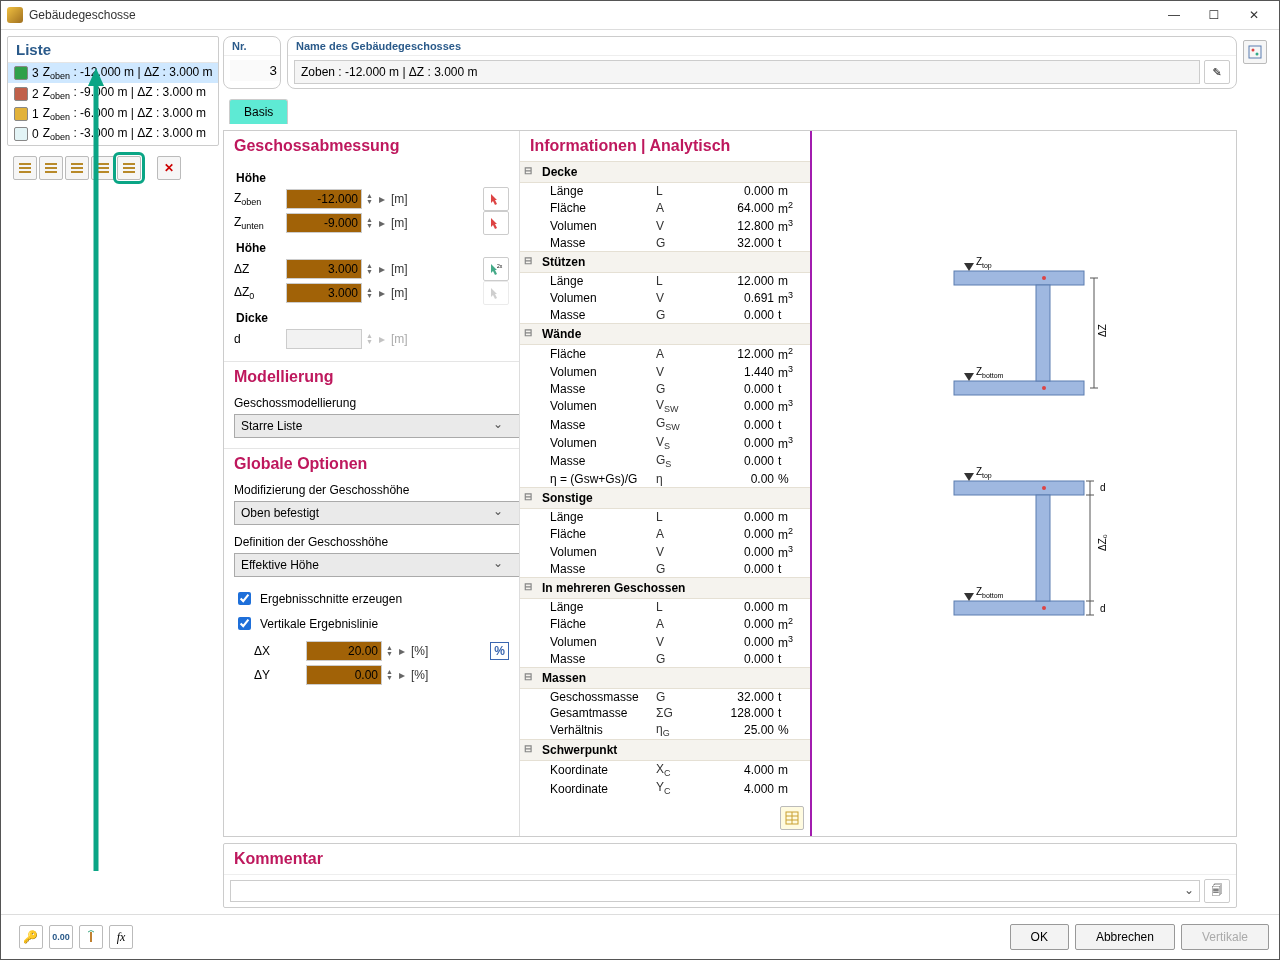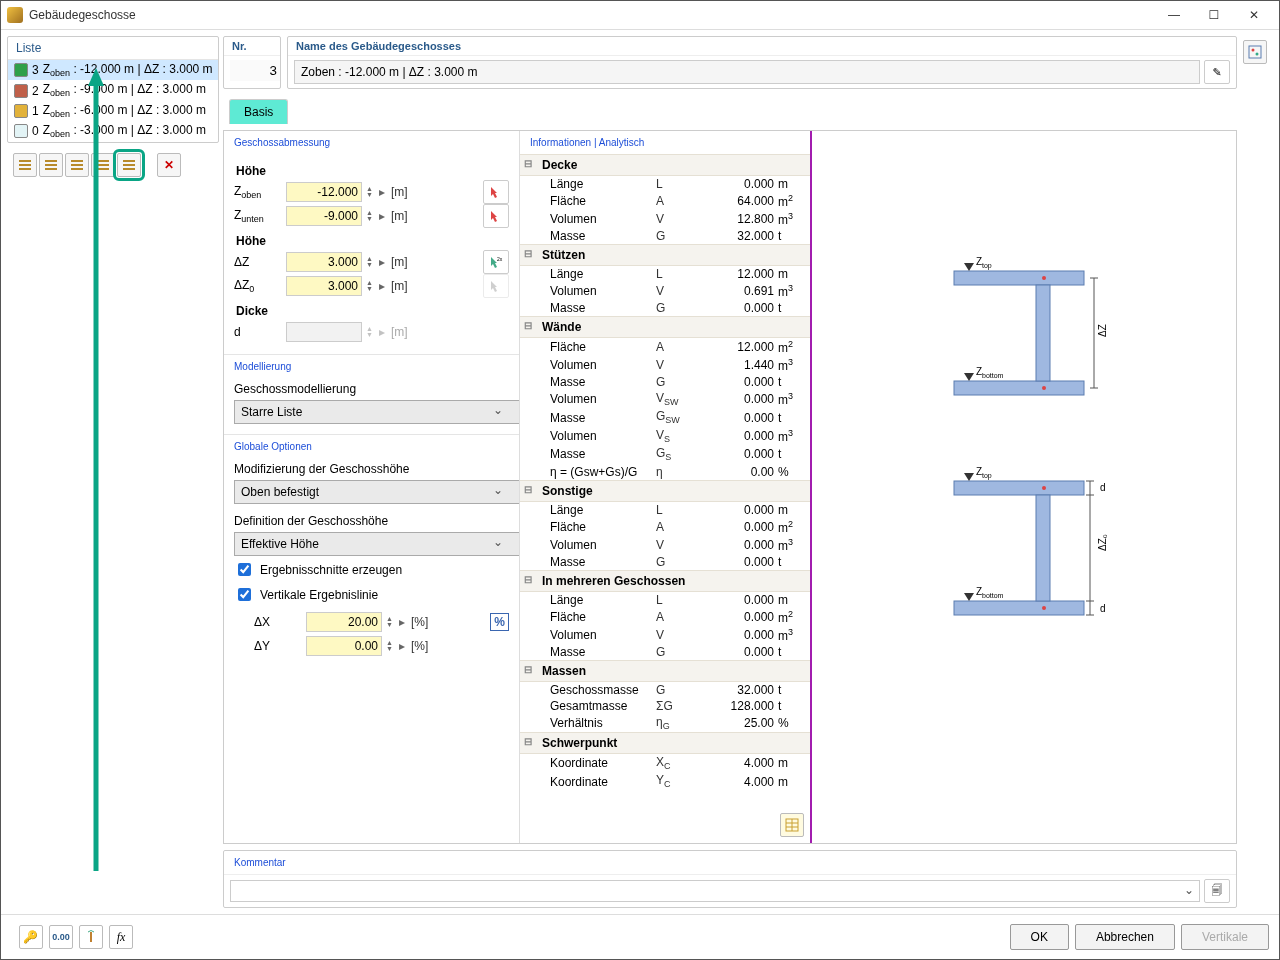--- a/index.html
+++ b/index.html
@@ -4,55 +4,55 @@
 <style>
 html,body{margin:0;padding:0;font-family:"Segoe UI",Tahoma,sans-serif;font-size:12px;background:#fff;color:#000;height:100%}
 .window{width:1280px;height:960px;display:flex;flex-direction:column;border:1px solid #555;box-sizing:border-box;background:#fff}
 .titlebar{height:28px;display:flex;align-items:center;padding:0 6px;border-bottom:1px solid #ddd;background:#fff}
 .titlebar .title{flex:1;font-size:12px;color:#333;padding-left:4px}
 .titlebar .winbtns{display:flex;gap:2px}
 .winbtn{width:38px;height:22px;display:flex;align-items:center;justify-content:center;color:#333;cursor:default}
 .app-icon{width:16px;height:16px;display:inline-block;border-radius:3px;background:linear-gradient(135deg,#f0c040,#a07020);margin-right:2px}
 .content{flex:1;display:flex;overflow:hidden;padding:6px;gap:6px}
 .sidebar{width:210px;display:flex;flex-direction:column;border:1px solid #ccc;border-radius:2px}
-.group-title{color:#2a5a8a;font-weight:400;font-size:12px;padding:4px 8px;border-bottom:1px solid #e5e5e5}
+.group-title{color:#2a5a8a;font-weight:700;font-size:15px;padding:4px 8px;border-bottom:1px solid #e5e5e5}
 .list{flex:1;overflow:auto}
 .list-item{display:flex;align-items:center;gap:4px;padding:2px 6px;white-space:nowrap;font-size:12px}
 .list-item.selected{background:#cfe8ff}
 .swatch{width:12px;height:12px;border:1px solid #888;border-radius:2px;flex:0 0 auto}
 .sub{font-size:9px;vertical-align:sub}
 .list-toolbar{display:flex;gap:2px;padding:6px;align-items:center}
 .tb-btn{width:22px;height:22px;border:1px solid #bbb;background:#f6f6f6;display:flex;align-items:center;justify-content:center;border-radius:2px}
 .tb-btn svg{width:14px;height:14px}
 .tb-btn.hl{outline:3px solid #0aa585;outline-offset:1px}
 .delete-x{color:#c00;font-weight:bold}
 .main{flex:1;display:flex;flex-direction:column;gap:6px;min-width:0}
 .top-fields{display:flex;gap:6px}
-.fieldbox{border:1px solid #ccc;border-radius:2px;padding:0}
+.fieldbox{border:1px solid #ccc;border-radius:8px;padding:0}
 .fieldbox .hdr{color:#2a5a8a;font-weight:600;font-size:11px;padding:3px 8px;border-bottom:1px solid #eee}
 .fieldbox .body{padding:4px 6px}
 .nr-box{width:56px}
 .nr-input{width:44px;text-align:right;border:none;background:#fafafa;padding:3px}
 .name-box{flex:1}
 .name-row{display:flex;align-items:center;gap:4px}
 .name-input{flex:1;border:1px solid #ccc;background:#f5f5f5;padding:4px 6px;font-size:12px}
 .icon-btn{width:24px;height:22px;border:1px solid #ccc;display:flex;align-items:center;justify-content:center;background:#fff;border-radius:2px;font-size:11px}
 .tabs{display:flex;padding-top:4px}
 .tab{padding:5px 14px;border:1px solid #ccc;border-bottom:none;background:#eee;font-size:12px;border-radius:3px 3px 0 0;margin-left:6px}
 .tab.active{background:#5eead4}
 .tab-body{flex:1;border:1px solid #ccc;display:flex;overflow:hidden}
 .col-left{width:295px;border-right:1px solid #ddd;overflow:auto}
 .col-mid{width:290px;border-right:2px solid #a21caf;overflow:auto;display:flex;flex-direction:column}
 .col-right{flex:1;overflow:hidden;display:flex;align-items:flex-start;justify-content:center;padding-top:120px}
 .panel{border-bottom:1px solid #e5e5e5}
-.panel-hdr{color:#1d4ed8;font-weight:400;padding:6px 10px;font-size:10px}
+.panel-hdr{color:#be185d;font-weight:700;padding:6px 10px;font-size:16px}
 .panel-body{padding:4px 10px 10px 10px}
 .row{display:flex;align-items:center;min-height:24px;gap:4px}
 .row .lbl{flex:0 0 48px;font-size:12px}
-.num-input{width:68px;text-align:right;border:1px solid #ccc;padding:2px 3px;font-size:12px;background:#fef9c3}
+.num-input{width:68px;text-align:right;border:1px solid #ccc;padding:2px 3px;font-size:12px;background:#a16207}
 .num-input.disabled{background:#f2f2f2;color:#999}
 .spin{display:flex;flex-direction:column;font-size:7px;line-height:6px;color:#666}
 .arrow{width:10px;color:#666;text-align:center}
 .unit{width:24px;color:#333;font-size:12px}
 .tool-icon{width:24px;height:22px;border:1px solid #ccc;display:flex;align-items:center;justify-content:center;border-radius:2px;margin-left:auto}
 .tool-icon svg{width:14px;height:14px}
 .select{width:100%;border:1px solid #aaa;background:#eaeaea;padding:4px 20px 4px 6px;font-size:12px;appearance:none;position:relative}
 .select-wrap{position:relative}
 .select-wrap::after{content:"⌄";position:absolute;right:6px;top:3px;color:#555;pointer-events:none}
 .chk{display:flex;align-items:center;gap:6px;margin:6px 0}
@@ -271,21 +271,21 @@
             <div class="panel-hdr">Globale Optionen</div>
             <div class="panel-body">
               <div style="margin-bottom:4px">Modifizierung der Geschosshöhe</div>
               <div class="select-wrap">
                   <div class="select">Oben befestigt</div>
                 </div>
               <div style="margin:10px 0 4px 0">Definition der Geschosshöhe</div>
               <div class="select-wrap">
                   <div class="select">Effektive Höhe</div>
                 </div>
-              <label class="chk" style="margin-top:4px">
+              <label class="chk" style="margin-top:12px">
                   <input type="checkbox" checked="" style="">
                   <span>Ergebnisschnitte erzeugen</span>
                 </label>
               <label class="chk">
                   <input type="checkbox" checked="" style="">
                   <span>Vertikale Ergebnislinie</span>
                 </label>
               <div class="row" style="padding-left:20px">
                 <div class="lbl">ΔX</div>
                 <input class="num-input" value="20.00" style="">

